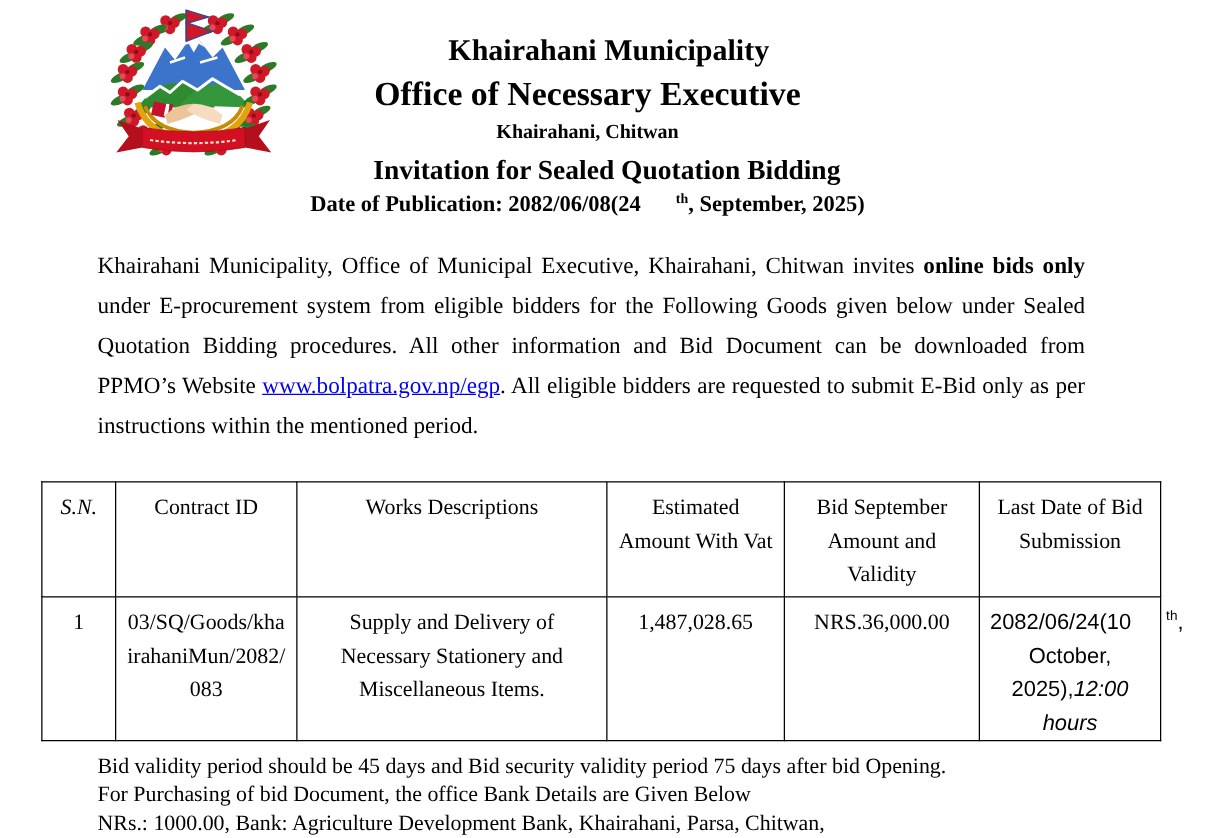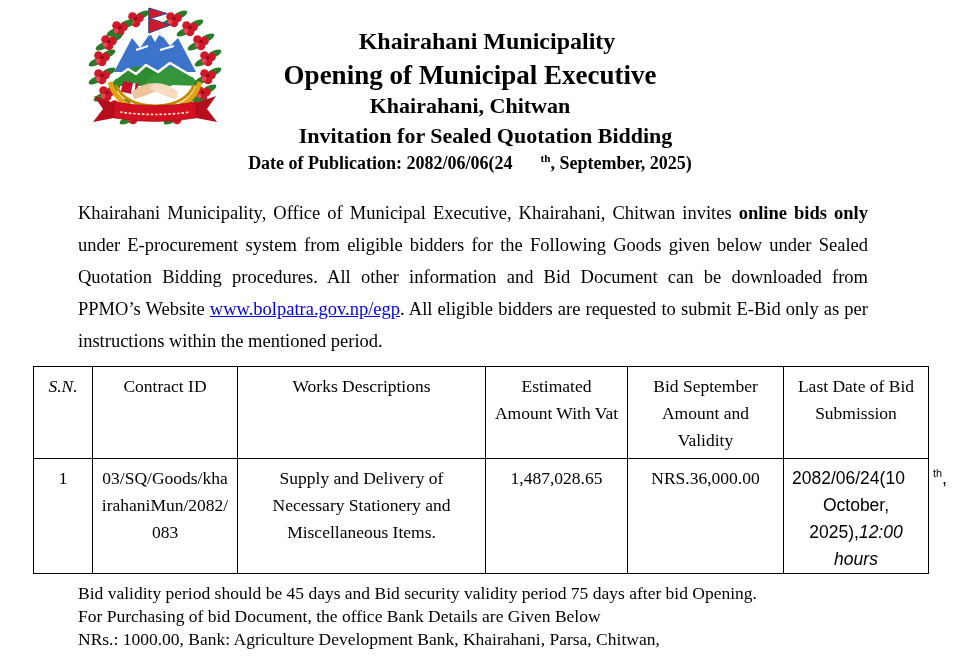--- a/index.html
+++ b/index.html
@@ -29,42 +29,42 @@
   }
   
   .header-block {
     width: 940px;
     margin: 0 auto 0 0;
     padding-top: 26px;
     text-align: center;
   }
   .t-municipality { font-size: 24px; font-weight: bold; line-height: 30px; padding-left: 34px; }
   .t-office       { font-size: 27px; font-weight: bold; line-height: 38px; }
-  .t-addr         { font-size: 22px; font-weight: bold; line-height: 23px; }
+  .t-addr         { font-size: 16px; font-weight: bold; line-height: 23px; }
   .t-notice       { font-size: 22px; font-weight: bold; line-height: 30px; margin-top: 4px; margin-left: 31px; }
   .t-pub          { font-size: 18px; font-weight: bold; line-height: 24px; }
   sup { font-size: 62%; line-height: 0; padding-left: 28px; }
   
   .intro {
     margin: 22px 98px 4px 78px;
     font-size: 18.5px;
     line-height: 32px;
     text-align: justify;
   }
   .intro b { font-weight: bold; }
   .intro a {
     color: #0000ee;
     text-decoration: underline;
     cursor: pointer;
   }
   
   table.bids {
     table-layout: fixed;
     width: 895px;
-    margin: 9px 0 0 33px;
+    margin: 28px 0 0 33px;
     border-collapse: collapse;
   }
   table.bids th, table.bids td {
     border: 1.5px solid #000;
     font-size: 17.5px;
     vertical-align: top;
     text-align: center;
     padding: 6px 8px 0 8px;
     line-height: 27px;
     font-weight: normal;
@@ -160,24 +160,24 @@
     <path d="M38,96 Q79,103 120,96 L120,112 Q79,119 38,112 Z" fill="#d31021" stroke="#9d0c18" stroke-width="0.6"></path>
     <path d="M44,106 Q79,111 114,106" stroke="#ffe9c9" stroke-width="1.7" fill="none" stroke-dasharray="2.6 1.8"></path>
 
     <line x1="73" y1="2" x2="73" y2="27" stroke="#6b4a26" stroke-width="1.4"></line>
     <path d="M73,2 L91,7.5 L73,13 Z" fill="#cf1928" stroke="#254a9e" stroke-width="1"></path>
     <path d="M73,12 L94,19 L73,27 Z" fill="#cf1928" stroke="#254a9e" stroke-width="1"></path>
   </svg>
 
   <div class="header-block">
     <div class="t-municipality">Khairahani Municipality</div>
-    <div class="t-office">Opening of Municipal Executive</div>
+    <div class="t-office">Office of Necessary Executive</div>
     <div class="t-addr">Khairahani, Chitwan</div>
     <div class="t-notice">Invitation for Sealed Quotation Bidding</div>
-    <div class="t-pub"><span>Date of Publication: 2082/06/06(24</span><sup>th</sup><span>, September, 2025)</span></div>
+    <div class="t-pub"><span>Date of Publication: 2082/06/08(24</span><sup>th</sup><span>, September, 2025)</span></div>
   </div>
 
   <p class="intro"><span>Khairahani Municipality, Office of Municipal Executive, Khairahani, Chitwan invites </span><b>online bids only</b><span> under E-procurement system from eligible bidders for the Following Goods given below under Sealed Quotation Bidding procedures. All other information and Bid Document can be downloaded from PPMO’s Website </span><a>www.bolpatra.gov.np/egp</a><span>. All eligible bidders are requested to submit E-Bid only as per instructions within the mentioned period.</span></p>
 
   <table class="bids">
     <colgroup>
       <col style="width:59px">
         <col style="width:145px">
         <col style="width:248px">
       <col style="width:142px">

